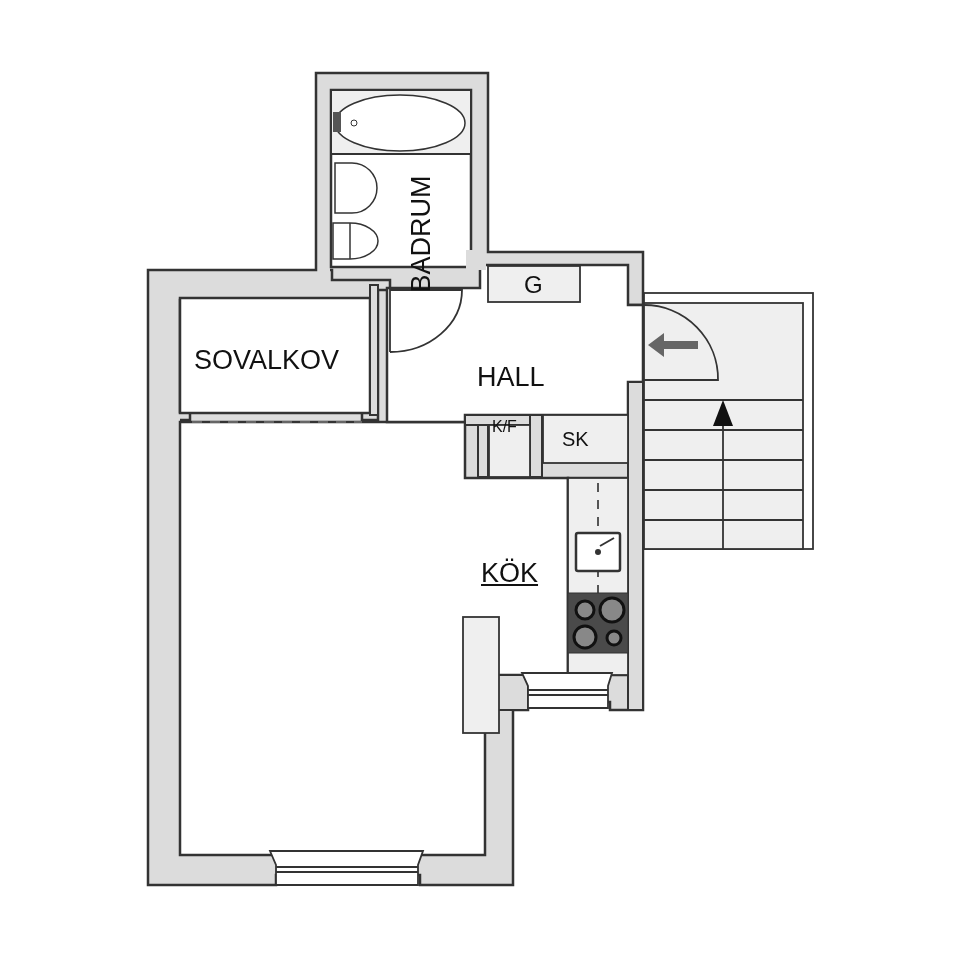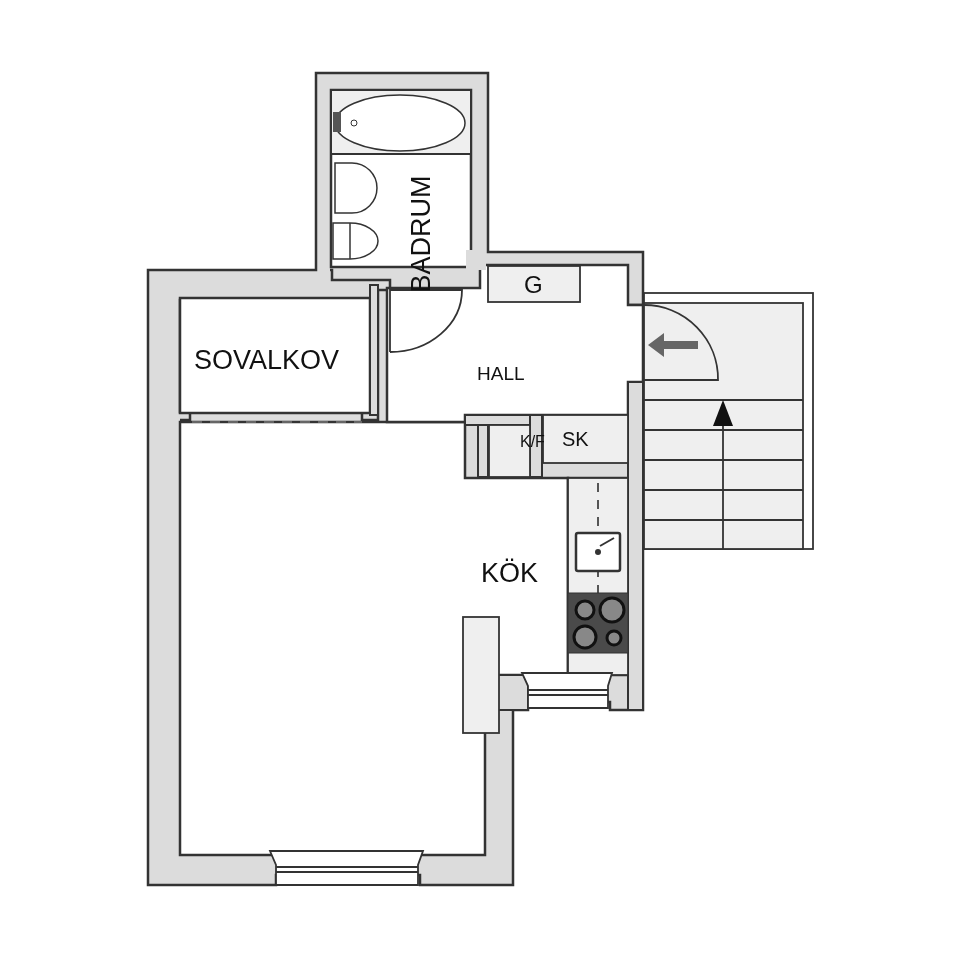--- a/index.html
+++ b/index.html
@@ -92,18 +92,18 @@
     <line x1="723" y1="420" x2="723" y2="549"></line>
     <path d="M644 305 A74 74 0 0 1 718 380 L644 380" fill="none"></path>
   </g>
   <polygon points="723,400 713,426 733,426" fill="#111"></polygon>
   <path d="M648 345 L664 333 L664 341 L698 341 L698 349 L664 349 L664 357 Z" fill="#666"></path>
 
   <line x1="192" y1="422" x2="362" y2="422" stroke="#666" stroke-width="2" stroke-dasharray="10,8"></line>
 </svg>
 
 <div class="lbl" style="left:194px;top:347px;font-size:27px;">SOVALKOV</div>
-<div class="lbl" style="left:477px;top:364px;font-size:19px;">HALL</div>
-<div class="lbl" style="left:481px;top:560px;font-size:27px;">KÖK</div>
+<div class="lbl" style="left:477px;top:364px;font-size:27px;">HALL</div>
+<div class="lbl" style="left:481px;top:560px;font-size:27px;text-decoration:underline;">KÖK</div>
 <div class="lbl" style="left:366px;top:224px;font-size:27px;transform:rotate(-90deg);transform-origin:center;width:110px;text-align:center;">BADRUM</div>
 <div class="lbl" style="left:524px;top:273px;font-size:24px;">G</div>
-<div class="lbl" style="left:492px;top:434px;font-size:16px;margin-left:28px;">K/F</div>
+<div class="lbl" style="left:492px;top:419px;font-size:16px;">K/F</div>
 <div class="lbl" style="left:562px;top:429px;font-size:20px;">SK</div>
 
 </body></html>

